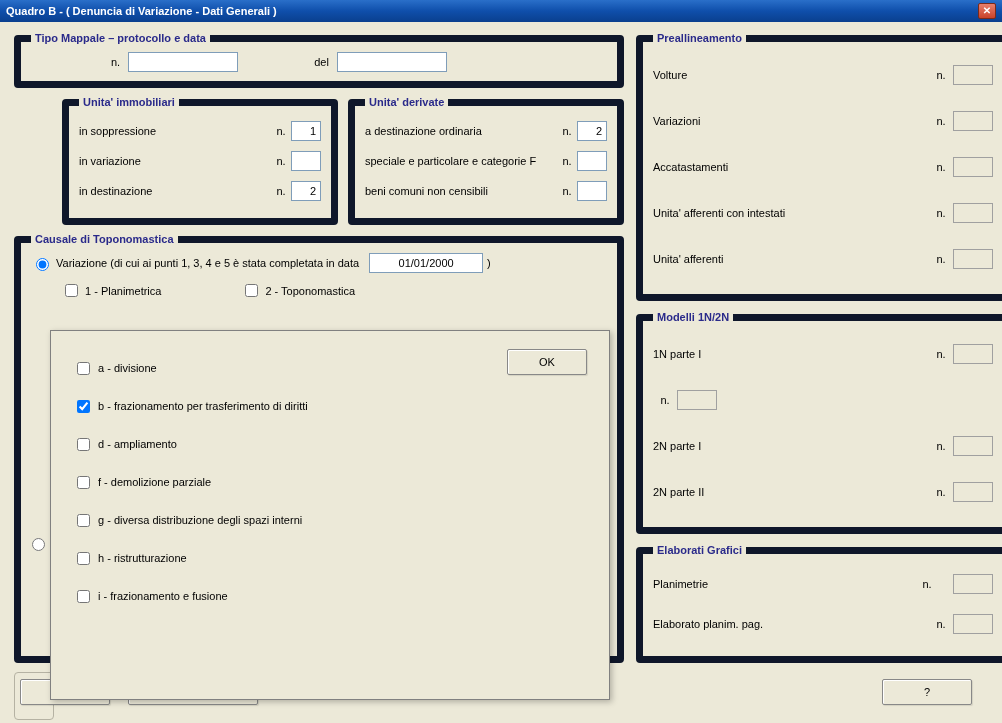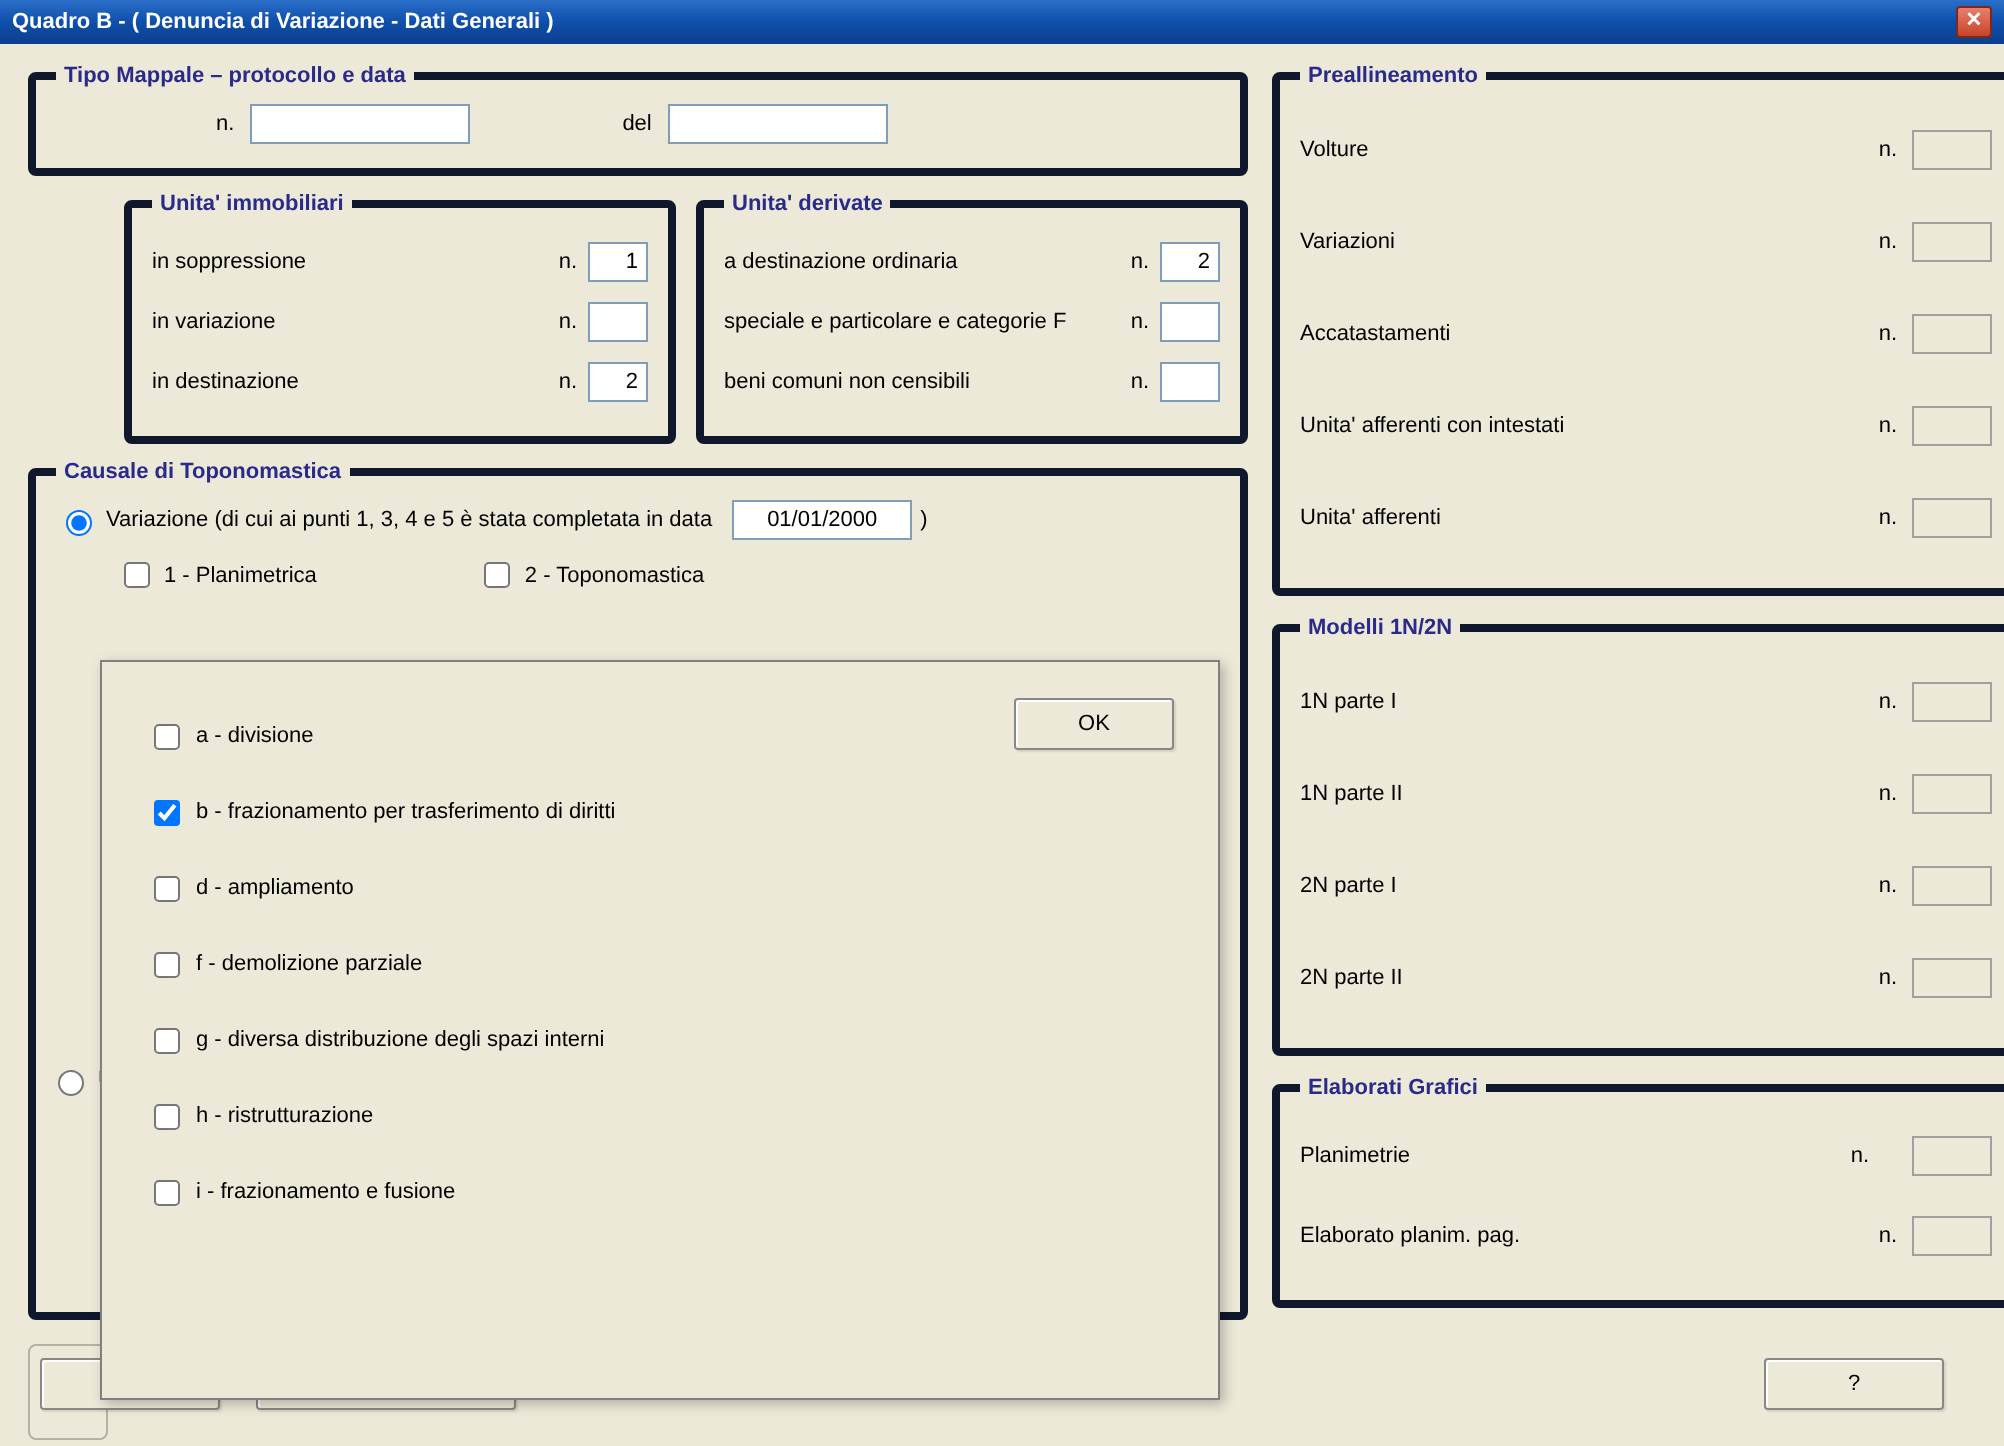--- a/index.html
+++ b/index.html
@@ -38,21 +38,21 @@
     font-weight: bold;
     font-size: 10px;
     cursor: pointer;
   }
   .window-body {
     position: relative;
     padding: 10px 12px;
     height: calc(100% - 22px);
   }
   fieldset {
-    border: 4px solid #0f172a;
+    border: 7px solid #0f172a;
     border-radius: 4px;
     padding: 8px 10px 12px 10px;
     margin: 0;
     background: #ece9d8;
   }
   legend {
     padding: 0 4px;
     font-weight: bold;
     color: #2a2a8a;
   }
@@ -205,21 +205,21 @@
       </fieldset>
     </div>
 
     <div style="height:8px;"></div>
 
     <fieldset style="height:430px; position:relative;">
       <legend>Causale di Toponomastica</legend>
       <div style="display:flex; align-items:center; gap:4px; margin-bottom:8px;">
         <input type="radio" checked="" style="">
         <span>Variazione (di cui ai punti 1, 3, 4 e 5 è stata completata in data</span>
-        <input type="text" class="fld" style="width: 90px; text-align: center; margin-left: 6px;" value="01/01/2000">
+        <input type="text" class="fld" style="width: 114px; text-align: center; margin-left: 6px;" value="01/01/2000">
         <span>)</span>
       </div>
       <div style="display:flex; gap:80px; padding-left:30px;">
         <label style="display:flex; align-items:center; gap:4px;">
           <input type="checkbox" style="">
           <span>1 - Planimetrica</span>
         </label>
         <label style="display:flex; align-items:center; gap:4px;">
           <input type="checkbox" style="">
           <span>2 - Toponomastica</span>
@@ -272,21 +272,20 @@
     <div style="height:10px;"></div>
 
     <fieldset>
       <legend>Modelli 1N/2N</legend>
       <div class="right-row">
         <span class="lbl-main">1N parte I</span>
         <span class="n-lbl">n.</span>
         <input type="text" class="fld-ro" value="" style="">
       </div>
       <div class="right-row">
-        <span class="lbl-main">1N parte II</span>
         <span class="n-lbl">n.</span>
         <input type="text" class="fld-ro" value="" style="">
       </div>
       <div class="right-row">
         <span class="lbl-main">2N parte I</span>
         <span class="n-lbl">n.</span>
         <input type="text" class="fld-ro" value="" style="">
       </div>
       <div class="right-row">
         <span class="lbl-main">2N parte II</span>

